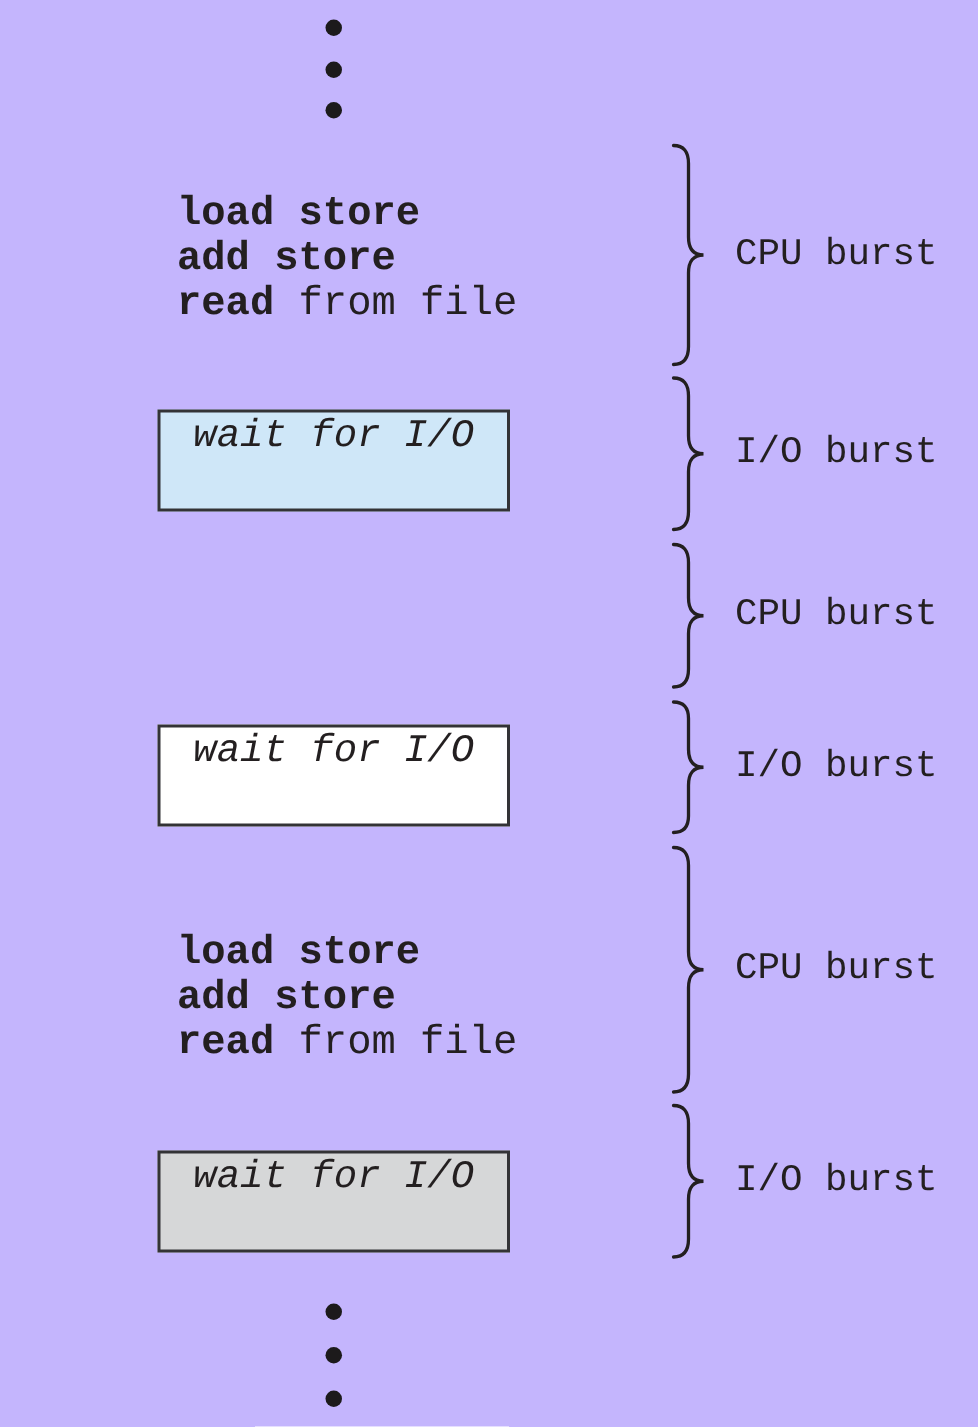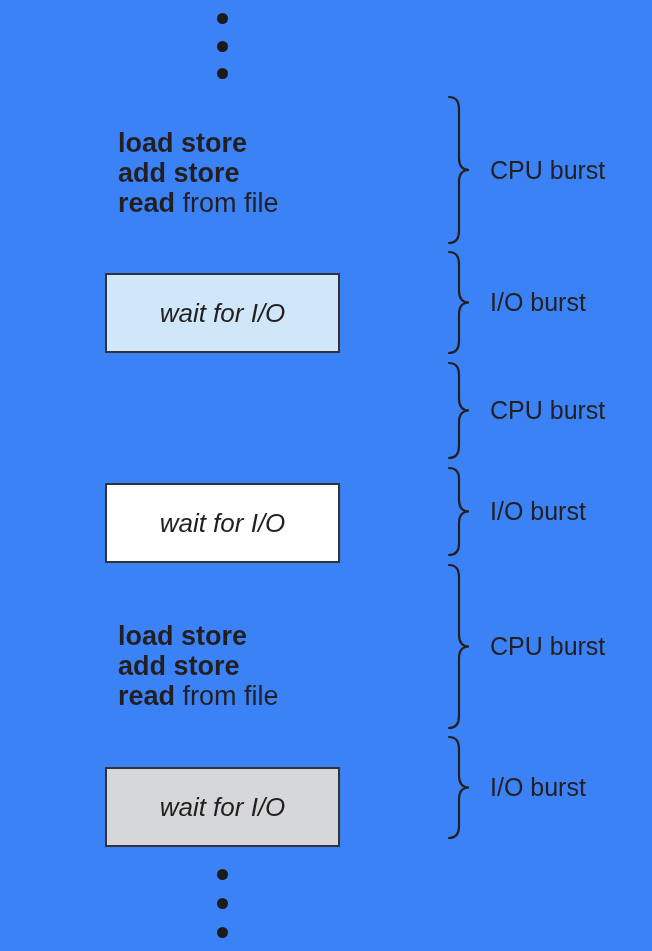--- a/index.html
+++ b/index.html
@@ -1,37 +1,37 @@
 <!DOCTYPE html>
 <html><head>
 <meta charset="utf-8">
 <style>
   html,body{margin:0;padding:0;background:#ffffff;}
   #figure{
     position:relative;
     width:652px;height:951px;
-    background:#3b82f6;
-    font-family:Liberation Sans, sans-serif;
+    background:#c4b5fd;
+    font-family:Liberation Mono, monospace;
     color:#231f20;
     overflow:hidden;
   }
   .dot{
     position:absolute;left:217px;width:11px;height:11px;
     border-radius:50%;background:#1c1a1b;
   }
   .code-block{
     position:absolute;left:118px;
     font-size:27px;line-height:30px;color:#231f20;
   }
   .code-line b{font-weight:700;}
   .code-line span{font-weight:400;}
   .wait-box{
-    position:absolute;left:105px;width:235px;height:80px;
+    position:absolute;left:105px;width:235px;height:68px;
     box-sizing:border-box;border:2px solid #333336;
-    display:flex;align-items:center;justify-content:center;
+    display:flex;align-items:flex-start;justify-content:center;
   }
   .wait-box .wait-label{
     font-style:italic;font-size:26px;color:#231f20;
   }
   .brace{position:absolute;left:446px;}
   .brace svg{display:block;}
   .burst-label{
     position:absolute;left:490px;height:30px;line-height:30px;
     font-size:25px;color:#231f20;white-space:nowrap;
   }

